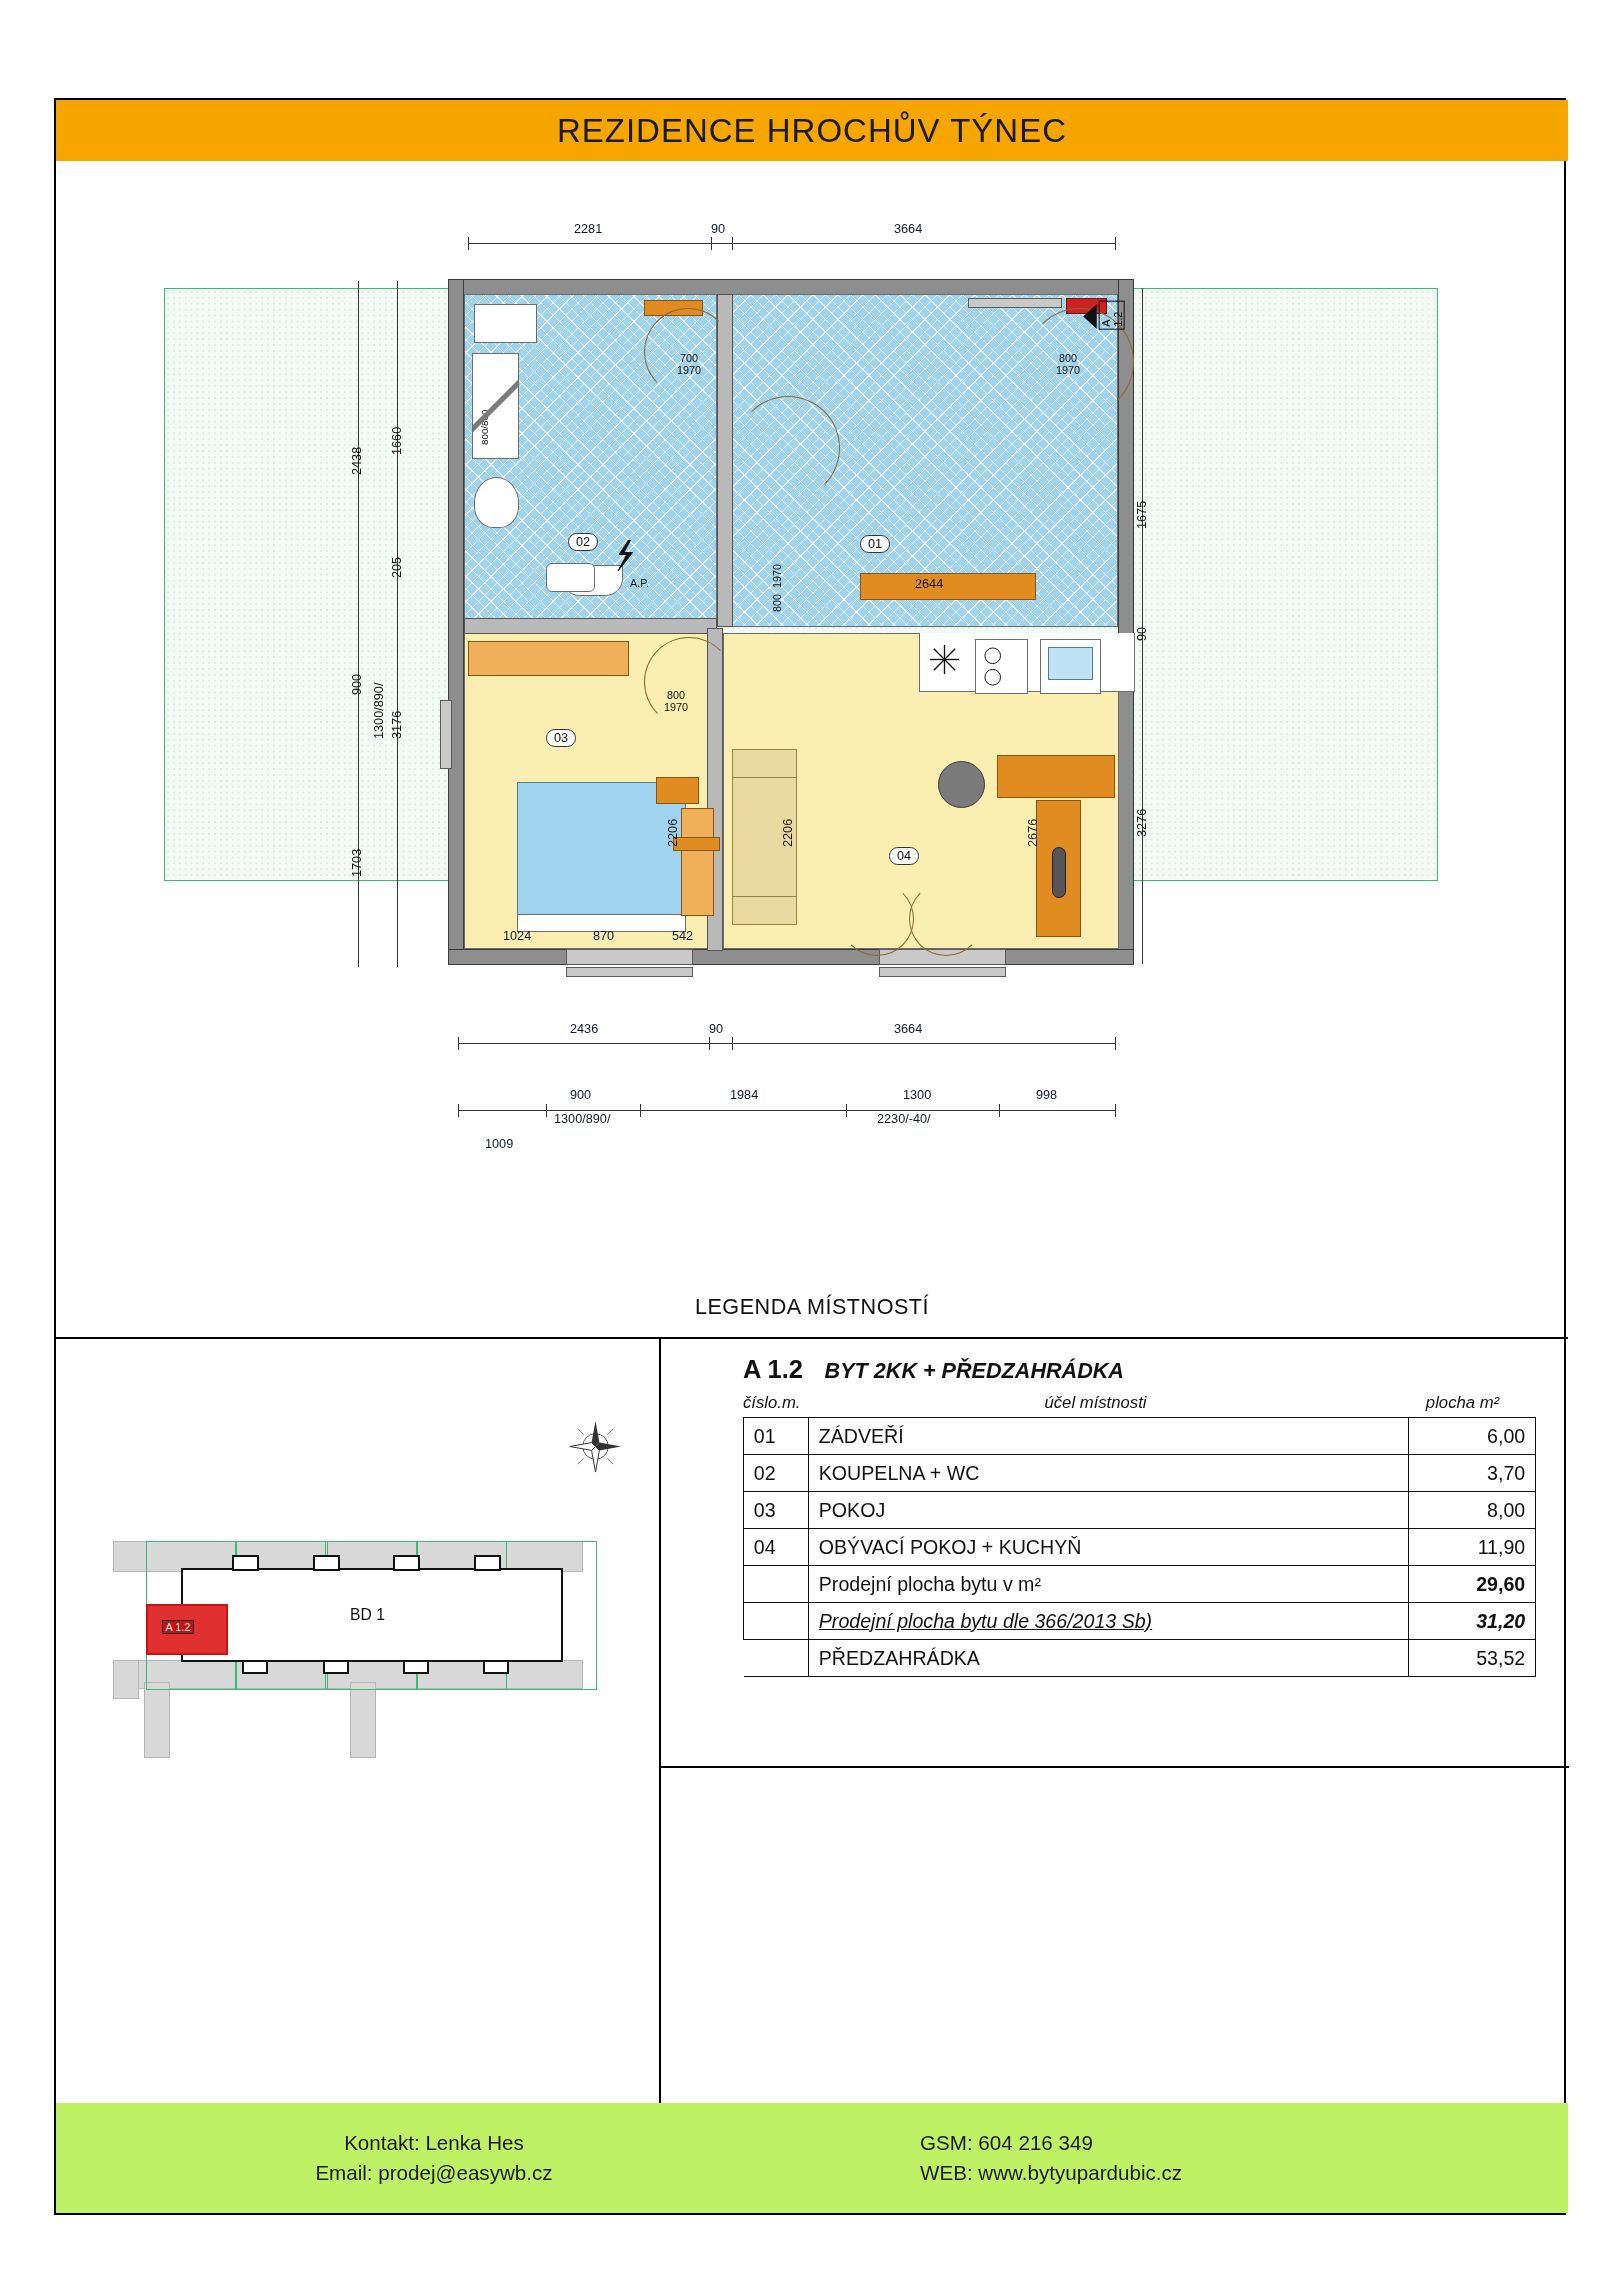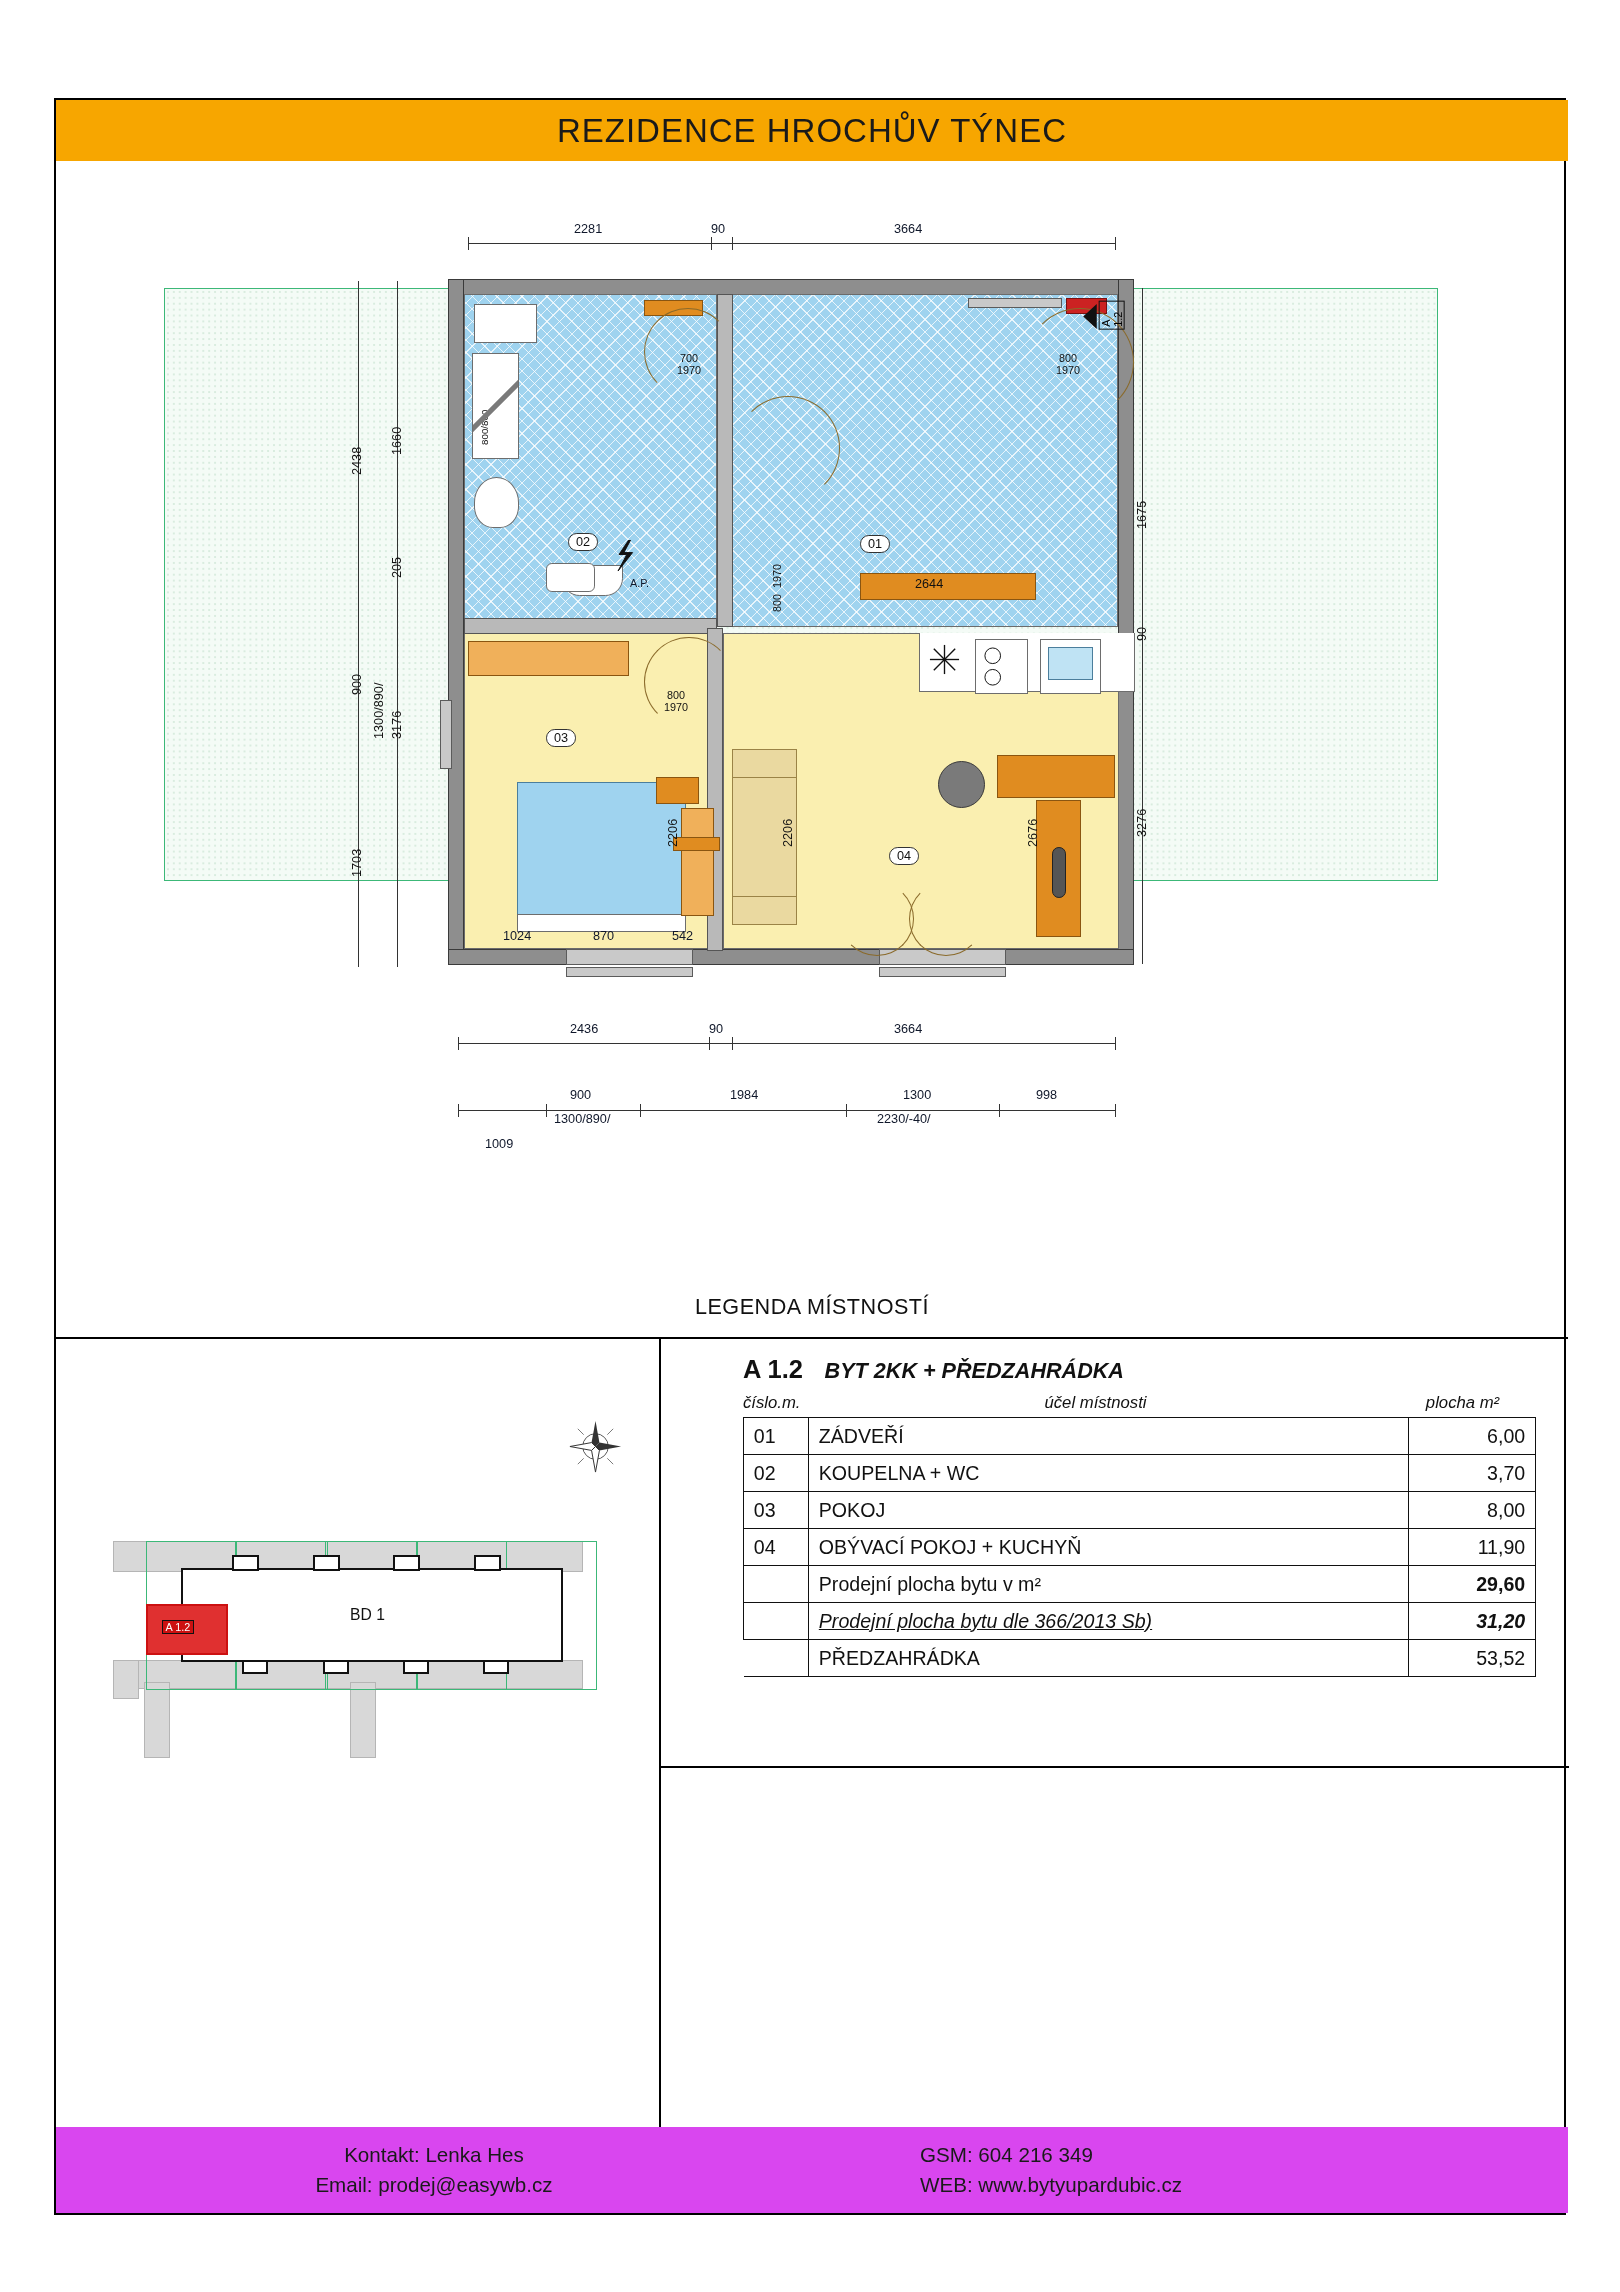--- a/index.html
+++ b/index.html
@@ -26,22 +26,22 @@
     background: #f7a600;
     display: flex; align-items: center; justify-content: center;
   }
   #header .title {
     font-size: 33px; letter-spacing: 1px; color: #1a1a1a;
     font-family: "Liberation Sans", sans-serif;
   }
   
   #footer {
     position: absolute; left: 0; bottom: 0;
-    width: 1512px; height: 86px;
-    background: #d946ef;
+    width: 1512px; height: 110px;
+    background: #bef264;
     display: flex; align-items: center;
     font-size: 20.6px; color: #1a1a1a;
   }
   #footer .col { line-height: 1.45; }
   #footer .col1 { width: 50%; text-align: center; }
   #footer .col2 { width: 50%; padding-left: 108px; }
   
   #plan {
     position: absolute; left: 0; top: 61px;
     width: 1512px; height: 1323px;

